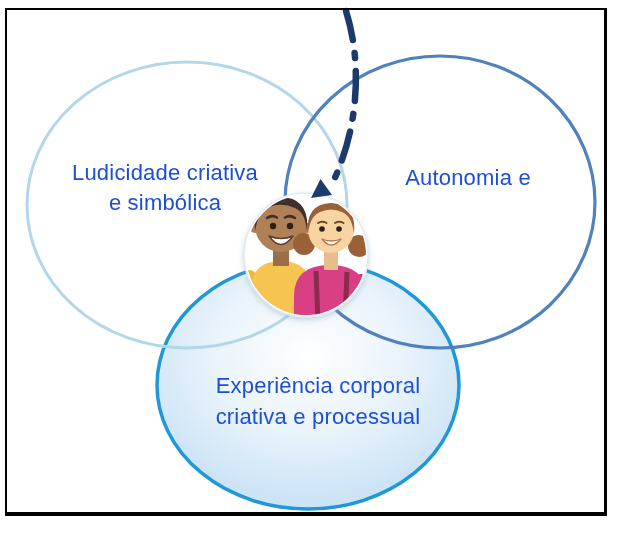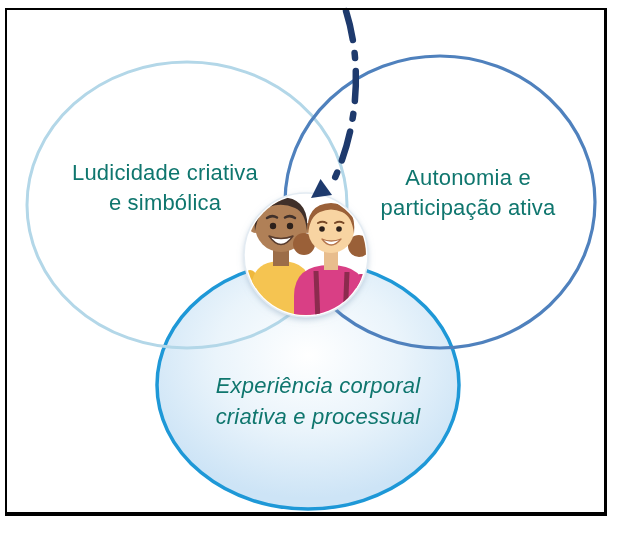--- a/index.html
+++ b/index.html
@@ -7,26 +7,26 @@
     position:relative;width:618px;height:533px;background:#ffffff;overflow:hidden;
     font-family:"Liberation Sans", sans-serif;
   }
   .frame{
     position:absolute;left:5px;top:8px;width:602px;height:508px;
     border:2px solid #000;border-bottom-width:4px;border-right-width:3px;
     box-sizing:border-box;pointer-events:none;
   }
   svg.diagram{position:absolute;left:0;top:0;}
   .label{
-    position:absolute;text-align:center;color:#0f766e;
+    position:absolute;text-align:center;color:#1d4ed8;
     font-size:22px;line-height:30px;letter-spacing:0.2px;
   }
   .label-left{left:15px;top:158px;width:300px;}
   .label-right{left:343px;top:163px;width:250px;text-align:center;}
-  .label-bottom{left:158px;top:370px;width:320px;line-height:31px;font-style:italic;}
+  .label-bottom{left:158px;top:370px;width:320px;line-height:31px;}
 </style>
 </head>
 <body>
 
 <div class="canvas">
 
   <svg class="diagram" width="618" height="533" viewBox="0 0 618 533">
     <defs>
       <radialGradient id="bottomFill" cx="0.5" cy="0.38" r="0.68">
         <stop offset="0" stop-color="#ffffff"></stop>
@@ -94,21 +94,20 @@
     </g>
   </svg>
 
   <div class="label label-left">
     <div>Ludicidade criativa</div>
     <div>e simbólica</div>
   </div>
 
   <div class="label label-right">
     <div>Autonomia e</div>
-    <div>participação ativa</div>
   </div>
 
   <div class="label label-bottom">
     <div>Experiência corporal</div>
     <div>criativa e processual</div>
   </div>
 
   <div class="frame"></div>
 </div>
 

